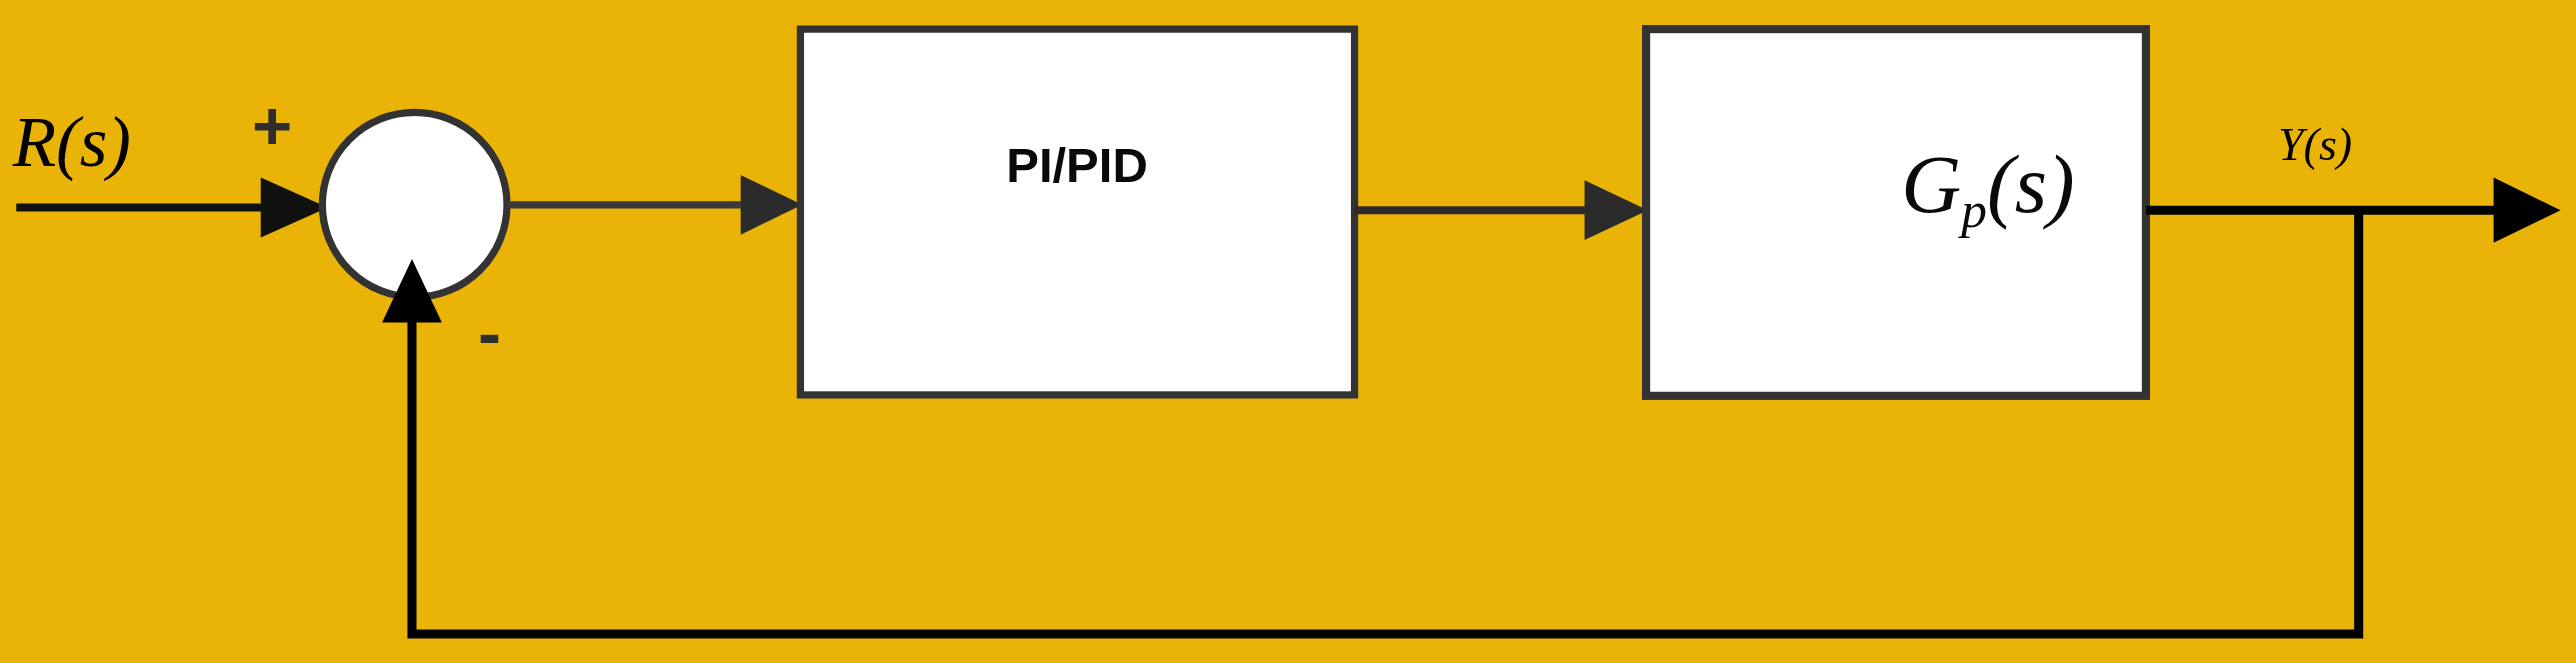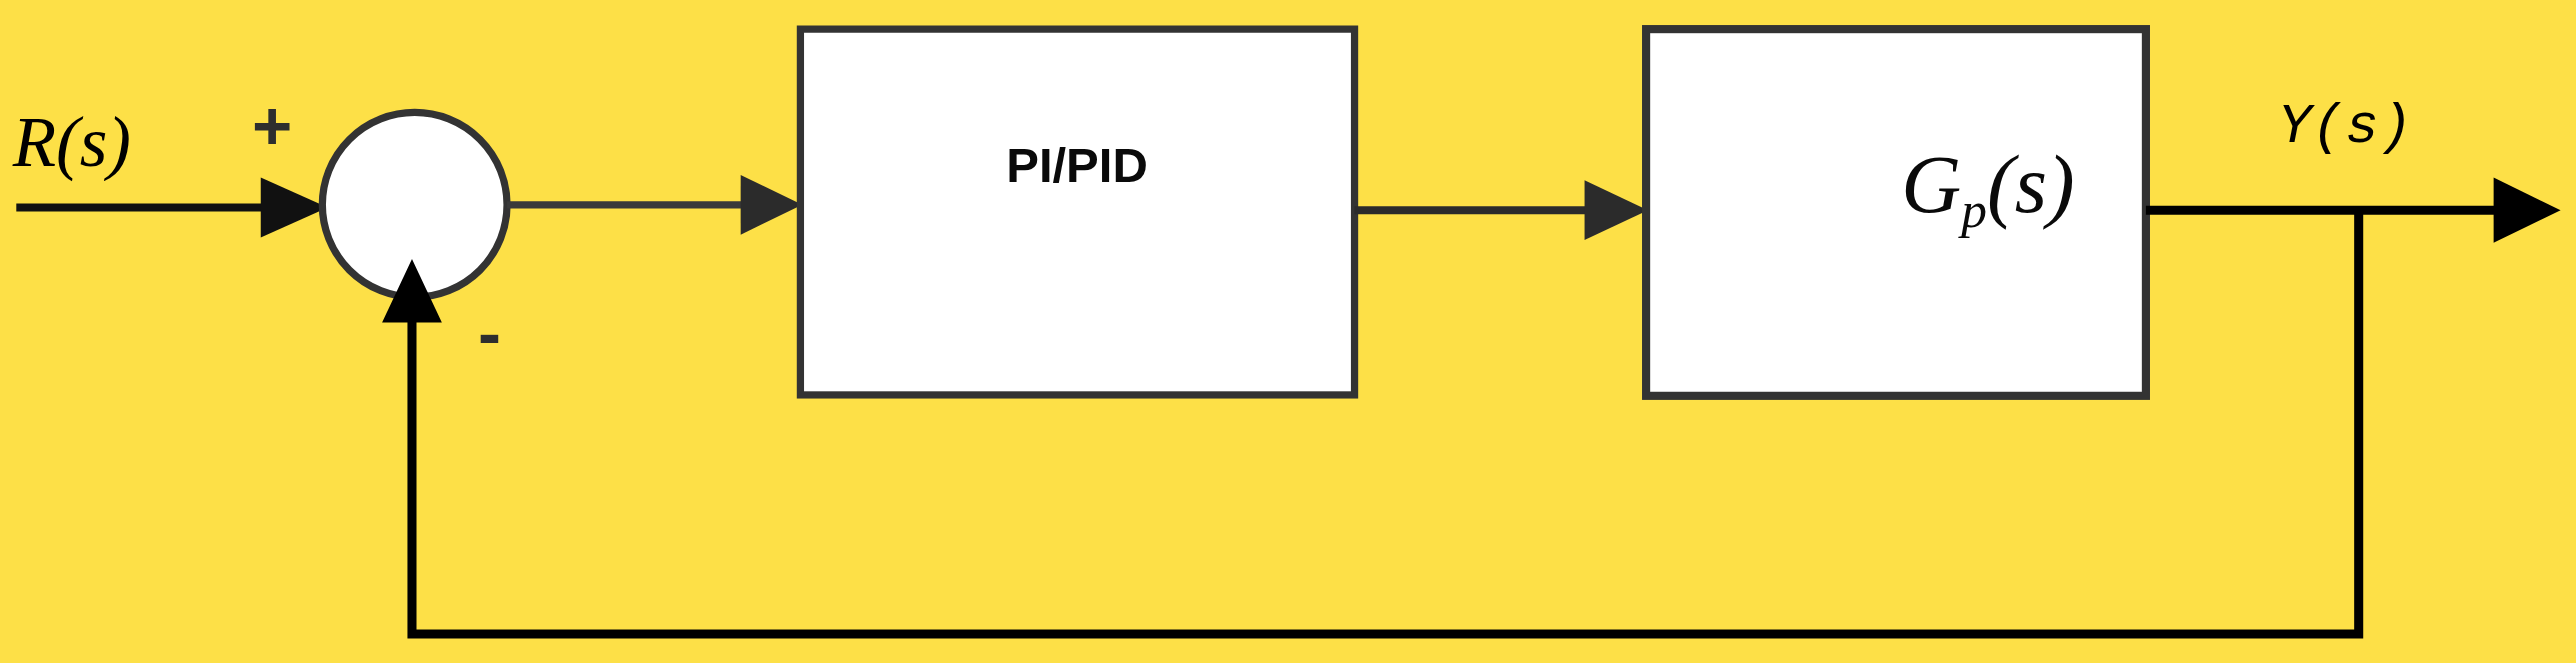--- a/index.html
+++ b/index.html
@@ -4,21 +4,21 @@
 <style>
   html, body {
     margin: 0;
     padding: 0;
     background: #ffffff;
   }
   #diagram-root {
     position: relative;
     width: 2576px;
     height: 664px;
-    background: #fde047;
+    background: #eab308;
     overflow: hidden;
     font-family: "Liberation Sans", sans-serif;
   }
   #diagram-svg {
     position: absolute;
     left: 0;
     top: 0;
     width: 2576px;
     height: 664px;
     display: block;
@@ -40,23 +40,22 @@
   }
   
   #label-input {
     left: 12.7px;
     top: 107px;
     font-size: 71px;
   }
   
   #label-output {
     left: 2278px;
-    top: 99px;
-    font-size: 56px;
-    font-family: Liberation Mono, monospace;
+    top: 122px;
+    font-size: 46px;
   }
   
   #label-plus {
     left: 252px;
     top: 91px;
     font-size: 69px;
     font-weight: bold;
     color: #2e2e2e;
     font-family: "Liberation Sans", sans-serif;
   }

